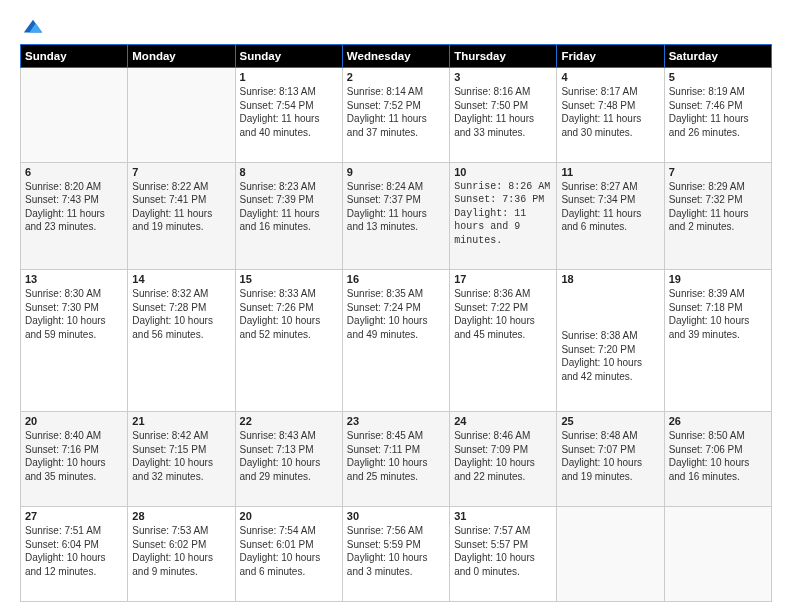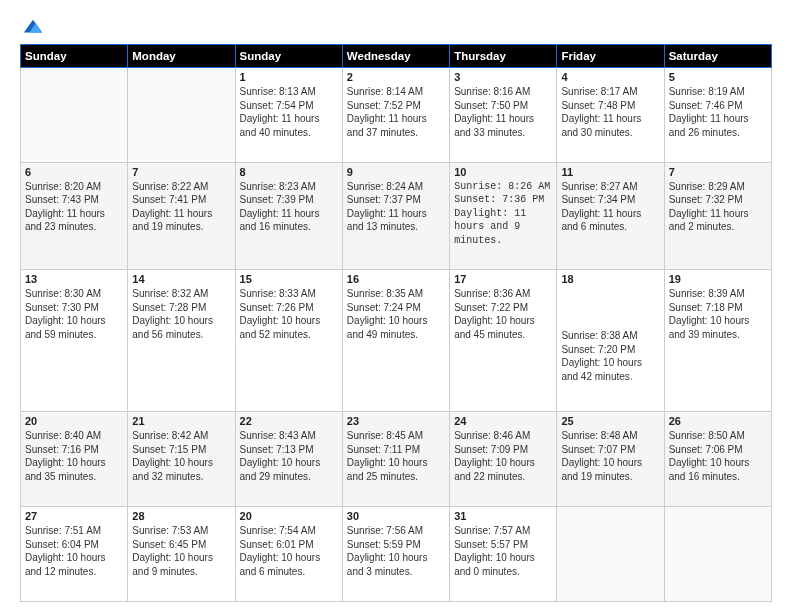--- a/index.html
+++ b/index.html
@@ -307,21 +307,21 @@
         <tr>
           <td>
             <span class="day-number">27</span>
             <div class="day-info" style="white-space: pre-line;">Sunrise: 7:51 AM
 Sunset: 6:04 PM
 Daylight: 10 hours and 12 minutes.</div>
           </td>
           <td>
             <span class="day-number">28</span>
             <div class="day-info" style="white-space: pre-line;">Sunrise: 7:53 AM
-Sunset: 6:45 PM
+Sunset: 6:02 PM
 Daylight: 10 hours and 9 minutes.</div>
           </td>
           <td>
             <span class="day-number">20</span>
             <div class="day-info" style="white-space: pre-line;">Sunrise: 7:54 AM
 Sunset: 6:01 PM
 Daylight: 10 hours and 6 minutes.</div>
           </td>
           <td>
             <span class="day-number">30</span>

